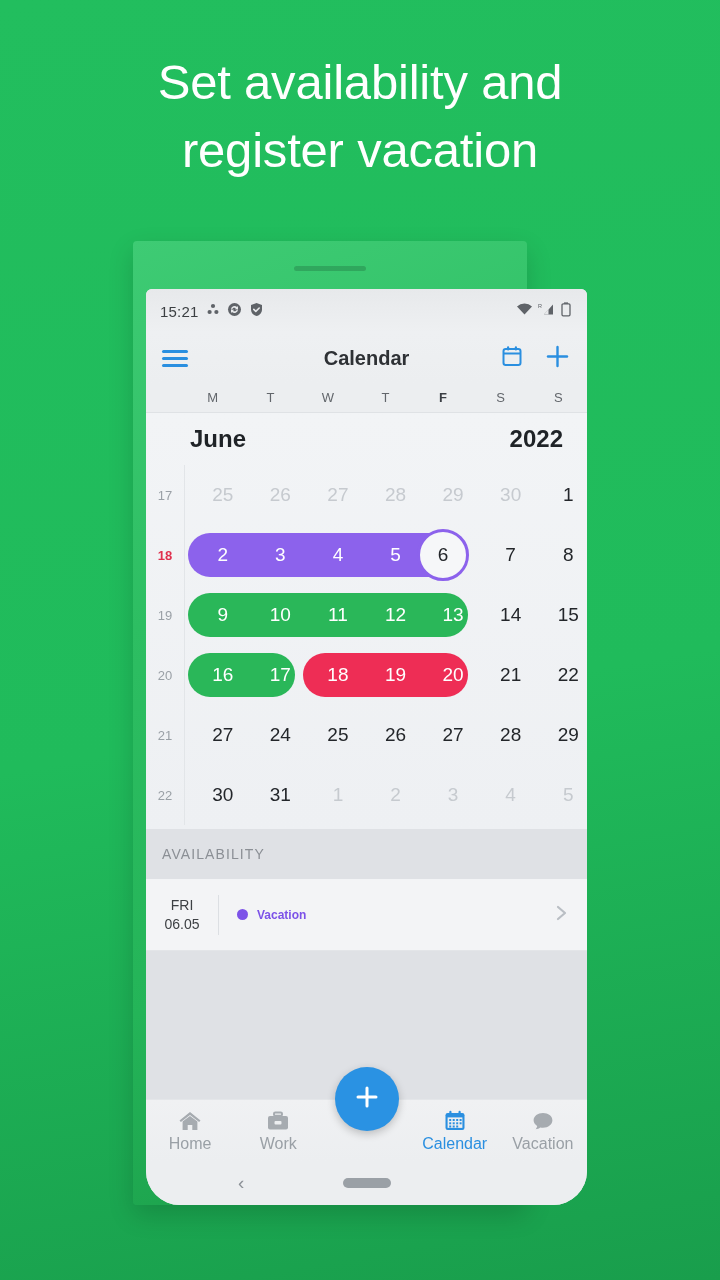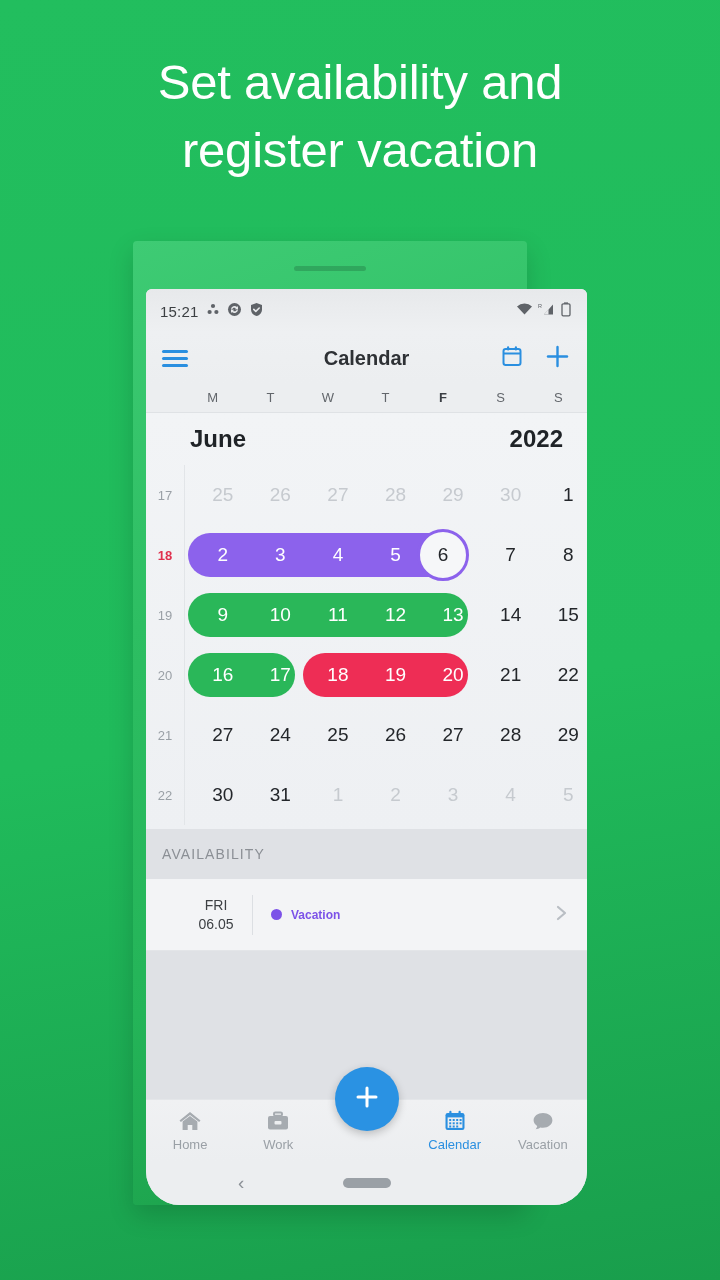--- a/index.html
+++ b/index.html
@@ -140,37 +140,37 @@
     background:#dfe1e5;
     height:50px; display:flex; align-items:center; padding:0 16px;
     font-size:14px; letter-spacing:1.1px; color:#8b8f95;
   }
   .avail-row {
     background:#f3f4f6; height:72px;
     display:flex; align-items:center; padding:0 16px 0 0;
     border-bottom:1px solid #e3e5e8;
   }
   .avail-date {
-    width:72px; text-align:center; font-size:14px; color:#3d4044; line-height:19px;margin-left:34px;
+    width:72px; text-align:center; font-size:14px; color:#3d4044; line-height:19px;
   }
   .avail-divider { width:1px; height:40px; background:#dcdfe3; }
   .avail-body { flex:1; display:flex; align-items:center; gap:9px; padding-left:18px; }
   .dot { width:11px; height:11px; border-radius:50%; background:#7c52e8; }
   .avail-label { font-size:12px; font-weight:700; color:#7c52e8;text-align:center; }
 
   .avail-empty { flex:1; background:#dfe1e5; }
 
   
   .bottomwrap { position:relative; }
   .bottomnav {
     height:62px; background:linear-gradient(180deg,#f0f1f3 0%,#eceef0 100%);
     display:grid; grid-template-columns:repeat(5,1fr);
     align-items:center; border-top:1px solid #e4e6e9;
   }
-  .navitem { text-align:center; color:#9aa0a6; font-size:13px; line-height:14px; }
+  .navitem { text-align:center; color:#9aa0a6; font-size:16px; line-height:14px; }
   .navitem .nlabel { display:block; margin-top:3px; }
   .navitem.active { color:#2a8fe0; }
   .fab {
     position:absolute; left:50%; transform:translateX(-50%);
     top:-32px; width:64px; height:64px; border-radius:50%;
     background:#2a92e3; box-shadow:0 3px 8px rgba(0,0,0,.22);
     display:flex; align-items:center; justify-content:center;
   }
   .navbar {
     height:44px; background:#eceef0;

